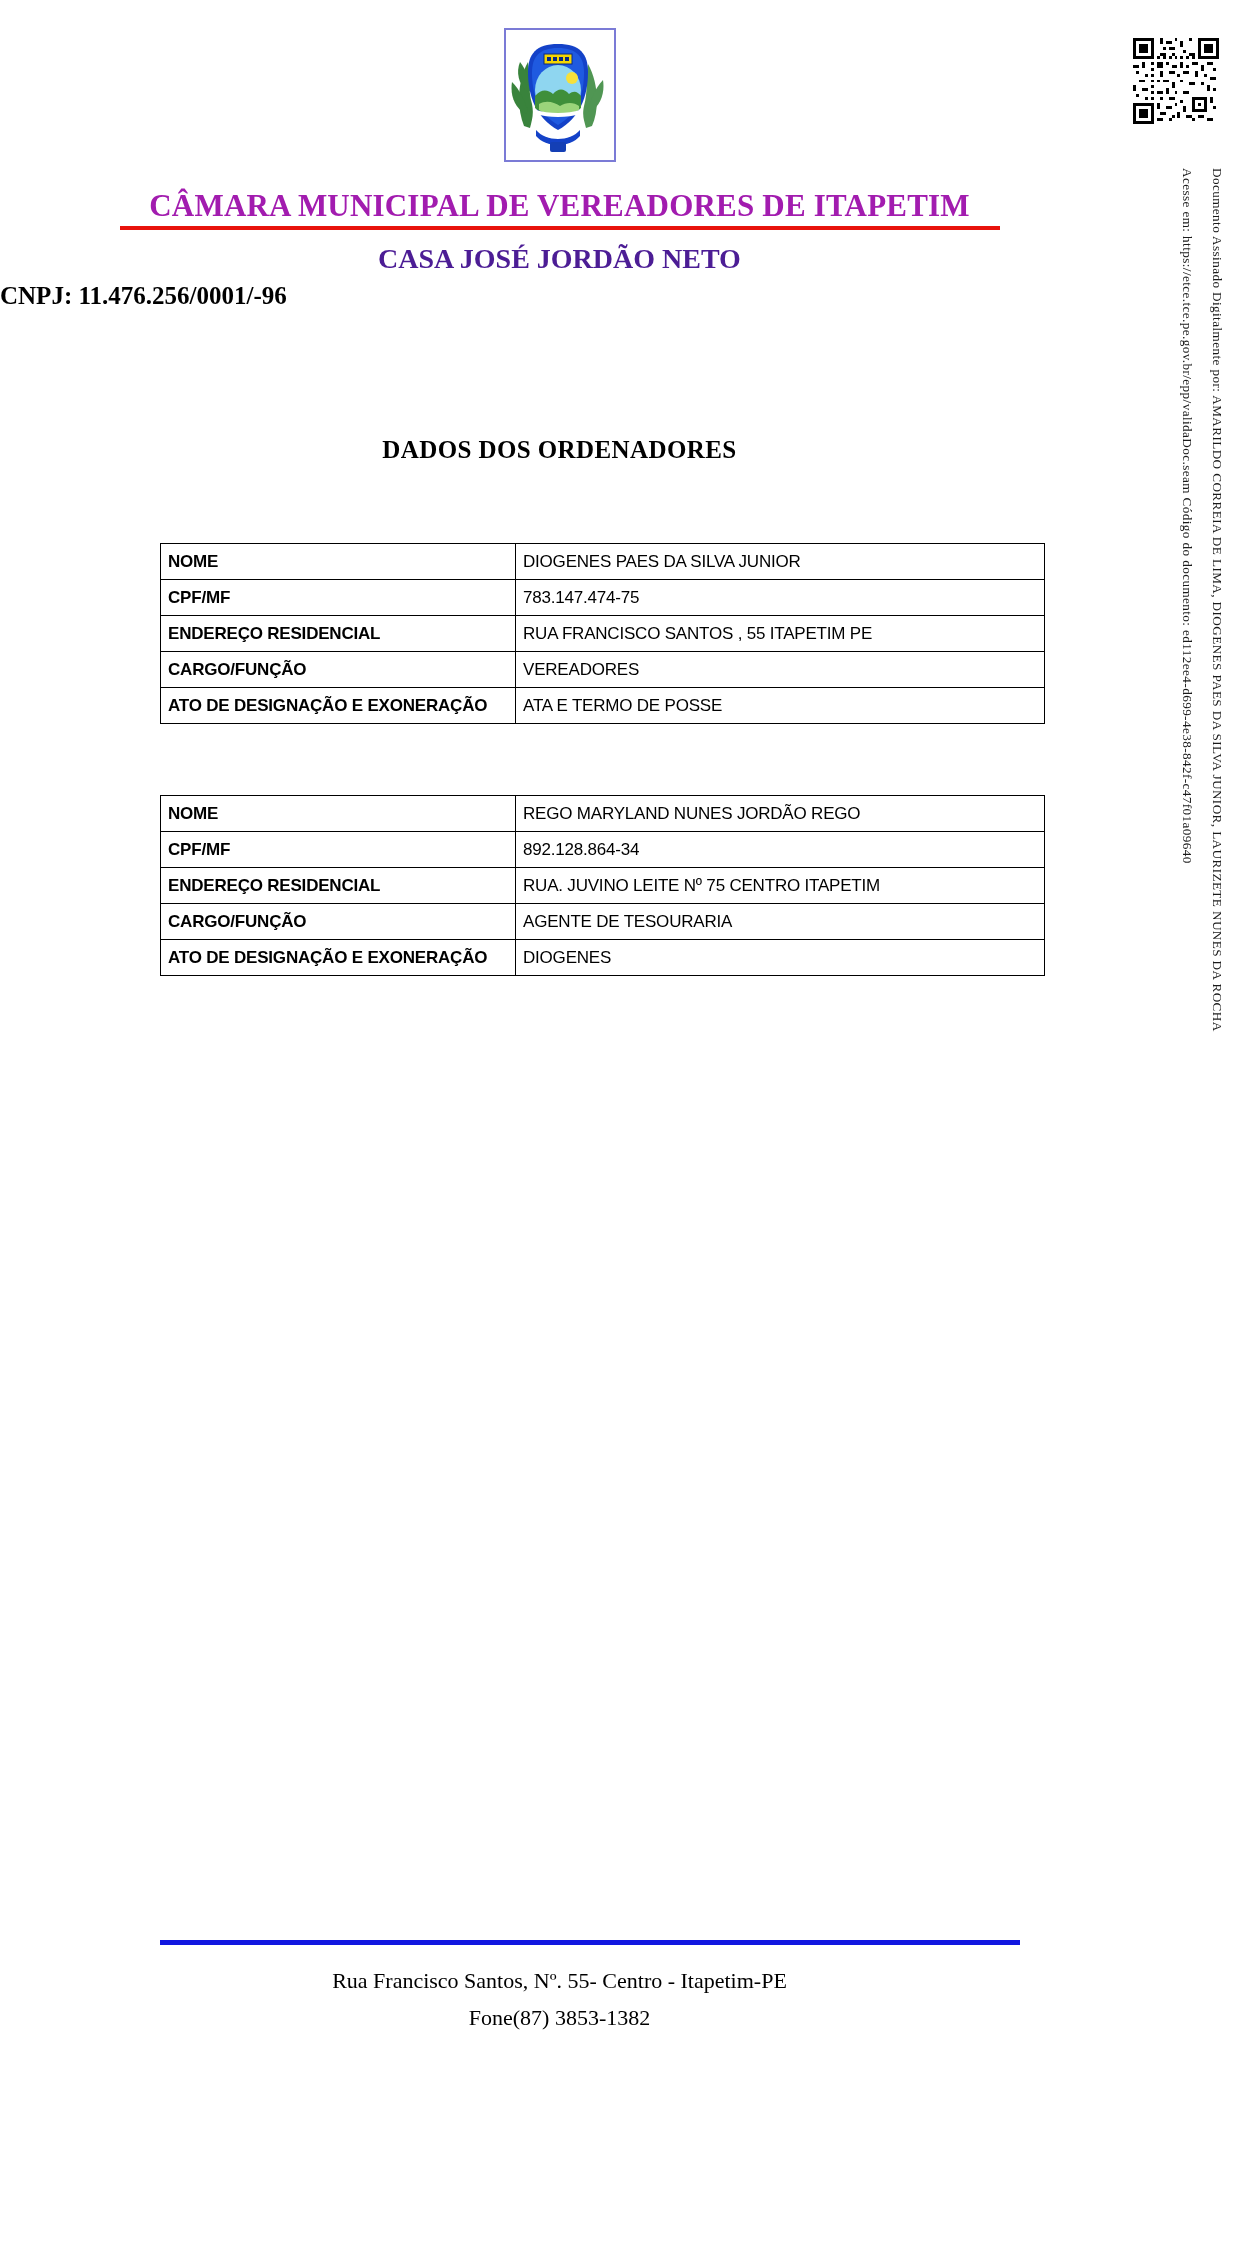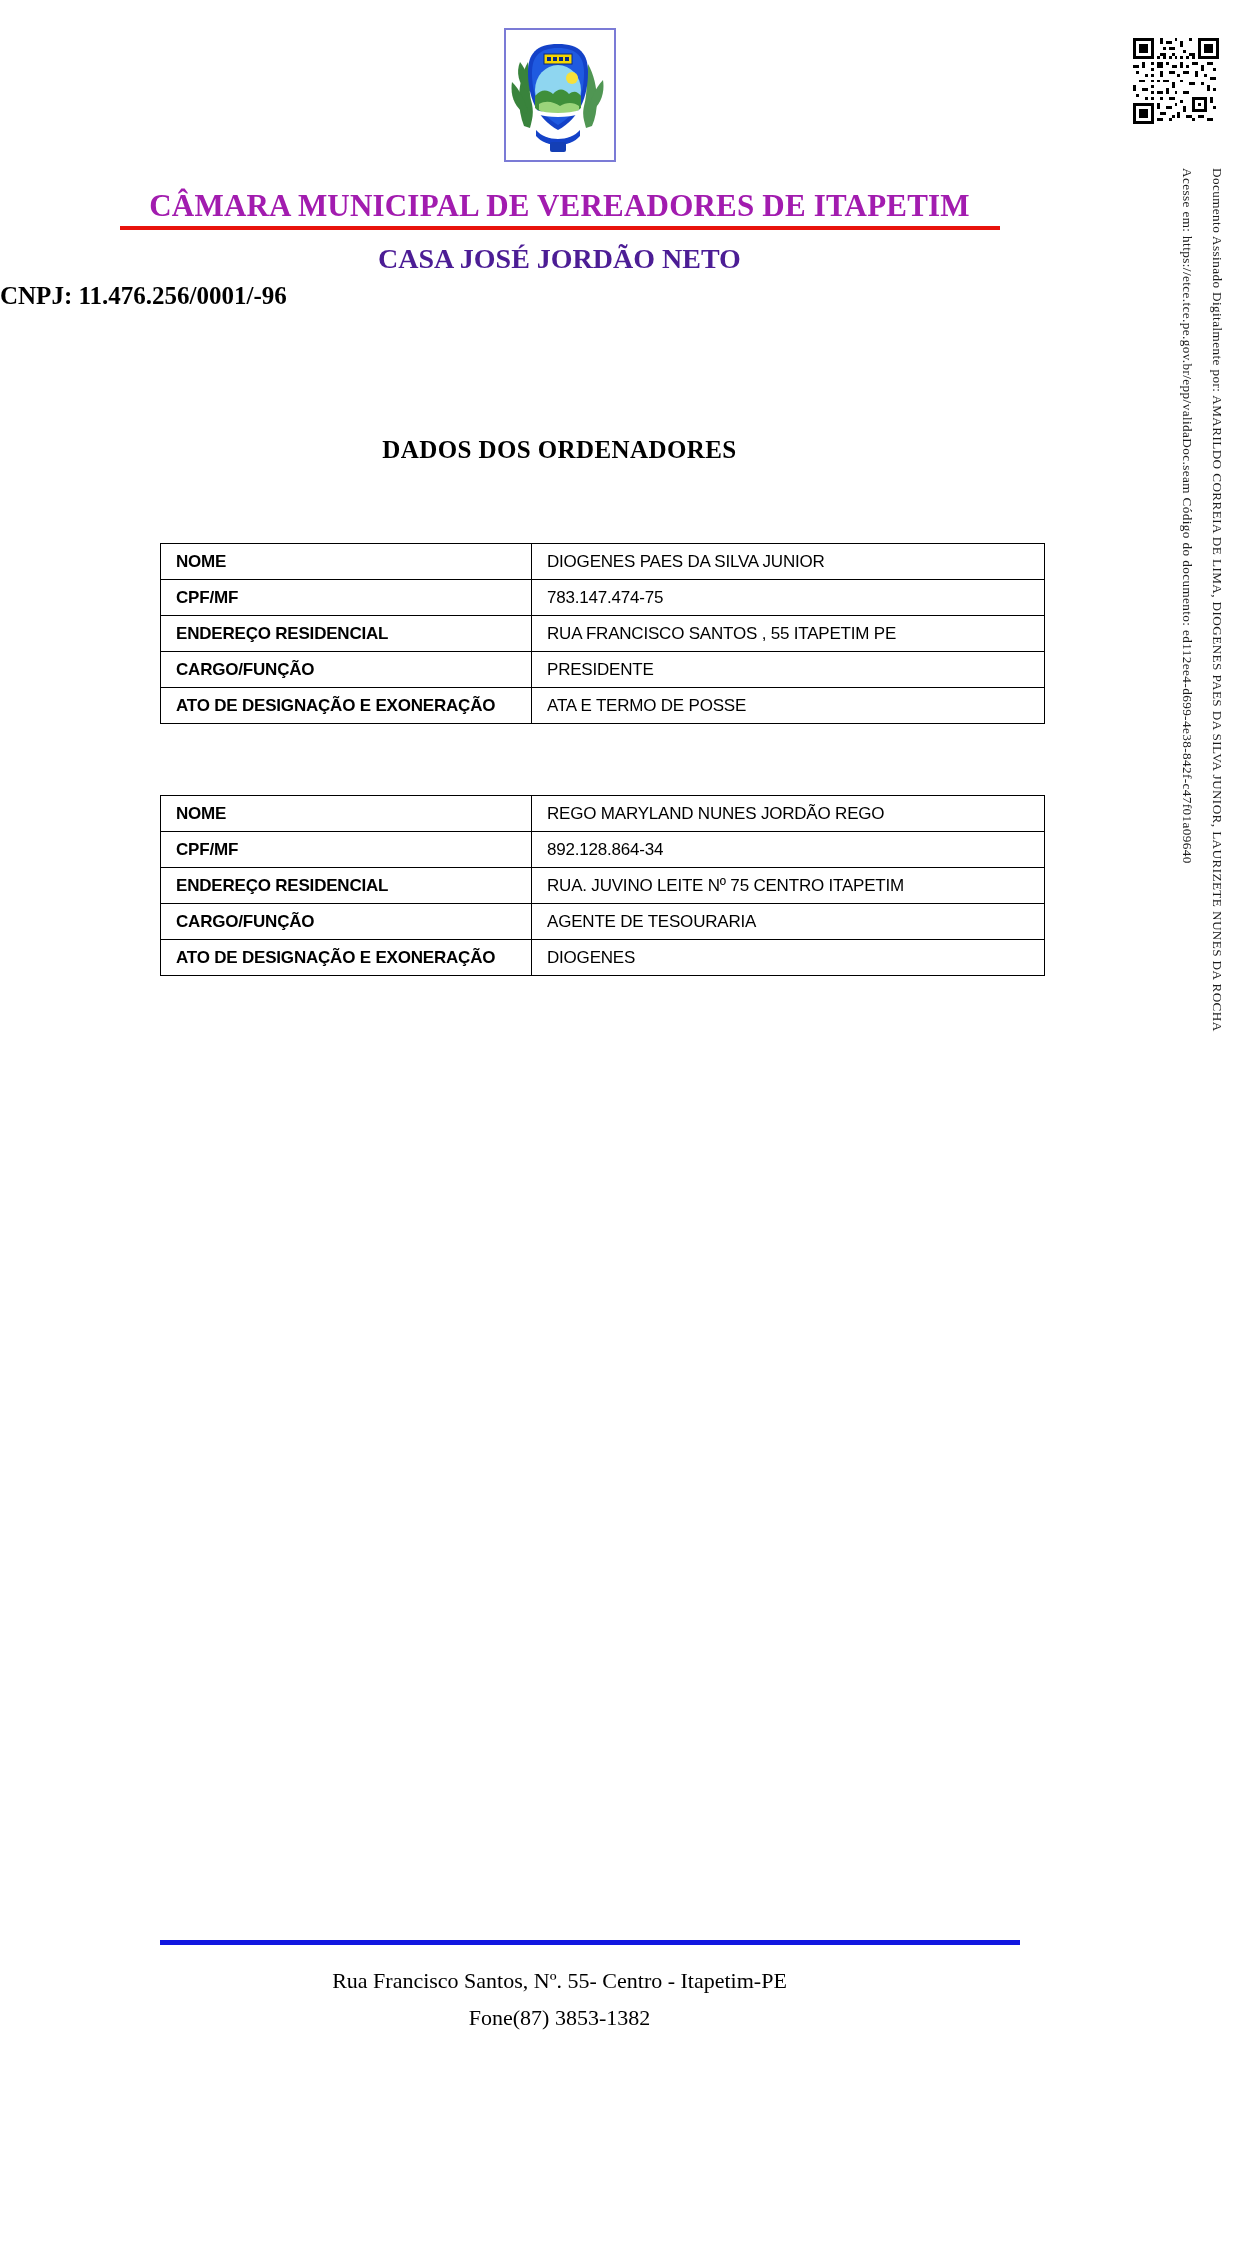--- a/index.html
+++ b/index.html
@@ -141,21 +141,21 @@
     border-collapse: collapse;
     table-layout: fixed;
     background: #fff;
   }
   .data-table.t1 { top: 543px; }
   .data-table.t2 { top: 795px; }
 
   .data-table td {
     border: 1px solid #000000;
     height: 35px;
-    padding: 0 15px;
+    padding: 0 7px;
     font-family: "Liberation Sans Narrow", "Liberation Sans", sans-serif;
     font-size: 17px;
     color: #000;
     vertical-align: middle;
     white-space: nowrap;
     overflow: hidden;
   }
   .data-table td.label {
     width: 340px;
     font-weight: bold;
@@ -251,21 +251,21 @@
       <tr>
         <td class="label">CPF/MF</td>
         <td class="value">783.147.474-75</td>
       </tr>
       <tr>
         <td class="label">ENDEREÇO RESIDENCIAL</td>
         <td class="value">RUA FRANCISCO SANTOS , 55  ITAPETIM PE</td>
       </tr>
       <tr>
         <td class="label">CARGO/FUNÇÃO</td>
-        <td class="value">PRESIDENTE</td>
+        <td class="value">VEREADORES</td>
       </tr>
       <tr>
         <td class="label">ATO DE DESIGNAÇÃO E EXONERAÇÃO</td>
         <td class="value">ATA E TERMO DE POSSE</td>
       </tr>
     </tbody>
   </table>
 
   <table class="data-table t2">
     <tbody>

